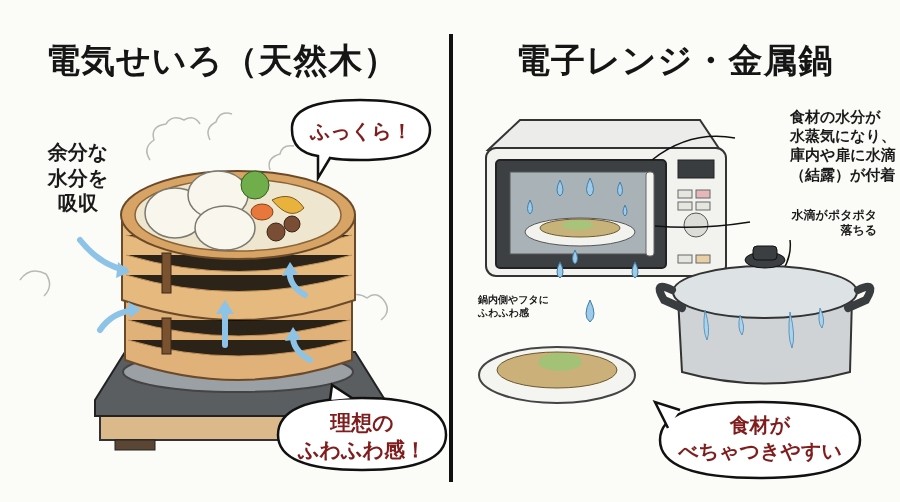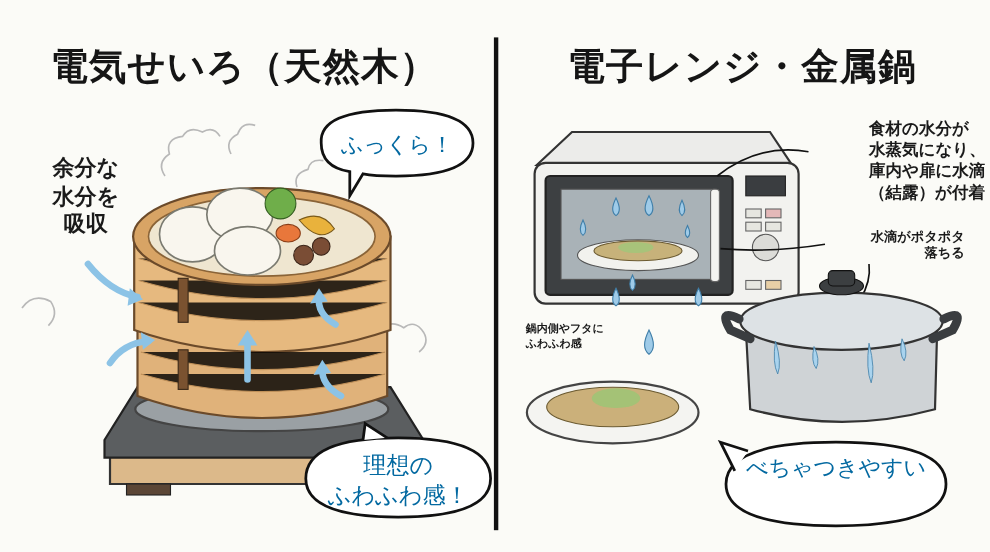--- a/index.html
+++ b/index.html
@@ -2,21 +2,21 @@
 <html><head>
 <meta charset="utf-8">
 <style>
   * { margin: 0; padding: 0; box-sizing: border-box; }
   html, body { width: 900px; height: 502px; overflow: hidden; background: #fbfbf7; }
   body { position: relative; font-family: "DejaVu Sans", sans-serif; color: #151515; }
   .abs { position: absolute; }
   .title { font-weight: bold; font-size: 34px; letter-spacing: 1px; white-space: nowrap; font-family: Liberation Serif, serif; }
   .divider { left: 449px; top: 34px; width: 4px; height: 448px; background: #111; }
   .label { font-weight: bold; color: #1a1a1a; line-height: 1.28; white-space: nowrap; }
-  .bubble-text { font-weight: normal; text-align: center; line-height: 1.3; white-space: nowrap; color: #0369a1; }
+  .bubble-text { font-weight: bold; text-align: center; line-height: 1.3; white-space: nowrap; color: #7f1d1d; }
   svg { position: absolute; overflow: visible; }
 </style>
 </head>
 <body>
 
 <div class="abs title" style="left:46px; top:38px;">電気せいろ（天然木）</div>
 
 <div class="abs divider"></div>
 
 <div class="abs label" style="left:40px; top:140px; font-size:20px; text-align:center; width:76px;">
@@ -173,14 +173,15 @@
   <div>水滴がポタポタ</div>
   <div>落ちる</div>
 </div>
 
 <div class="abs label" style="left:478px; top:294px; font-size:10px;">
   <div>鍋内側やフタに</div>
   <div>ふわふわ感</div>
 </div>
 
 <div class="abs bubble-text" style="left:664px; top:412px; width:192px; font-size:20px;">
+  <div>食材が</div>
   <div>べちゃつきやすい</div>
 </div>
 
 </body></html>

